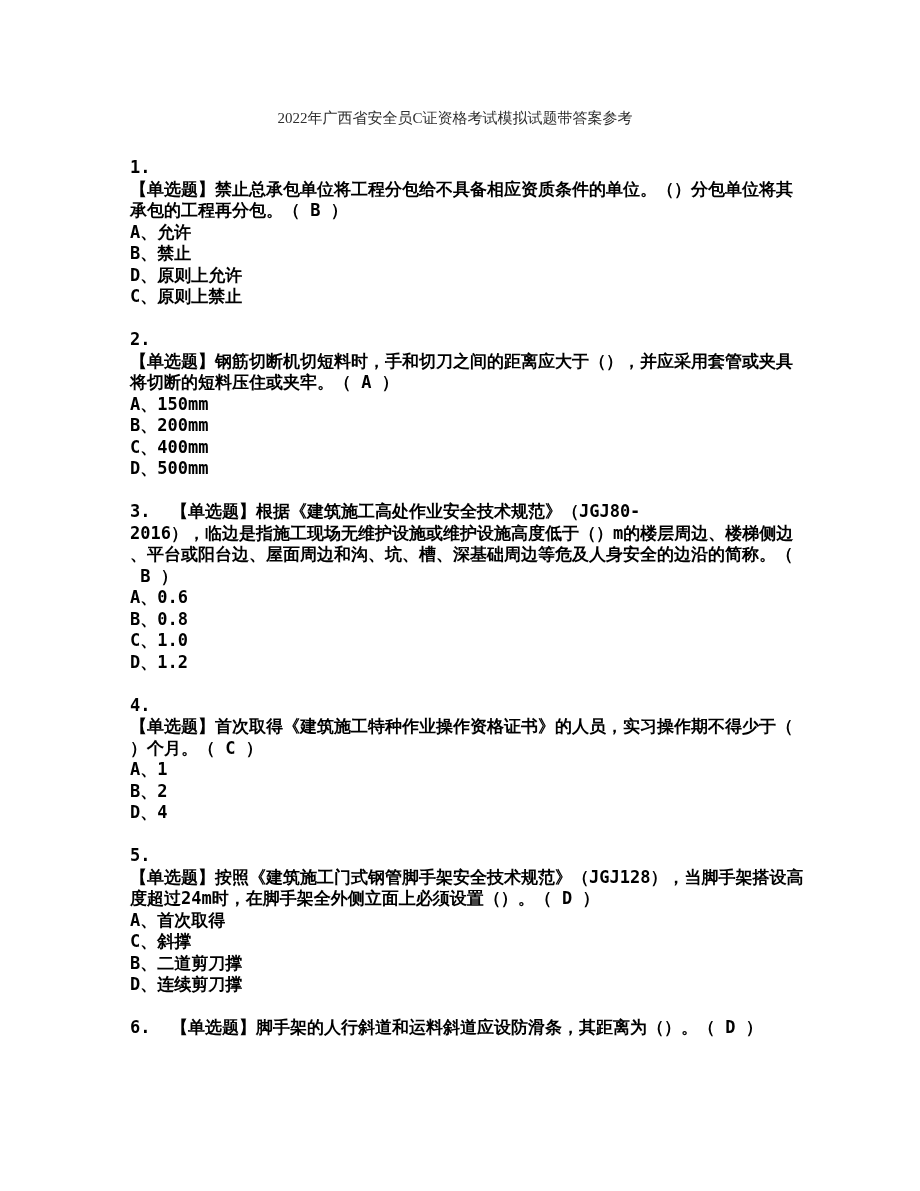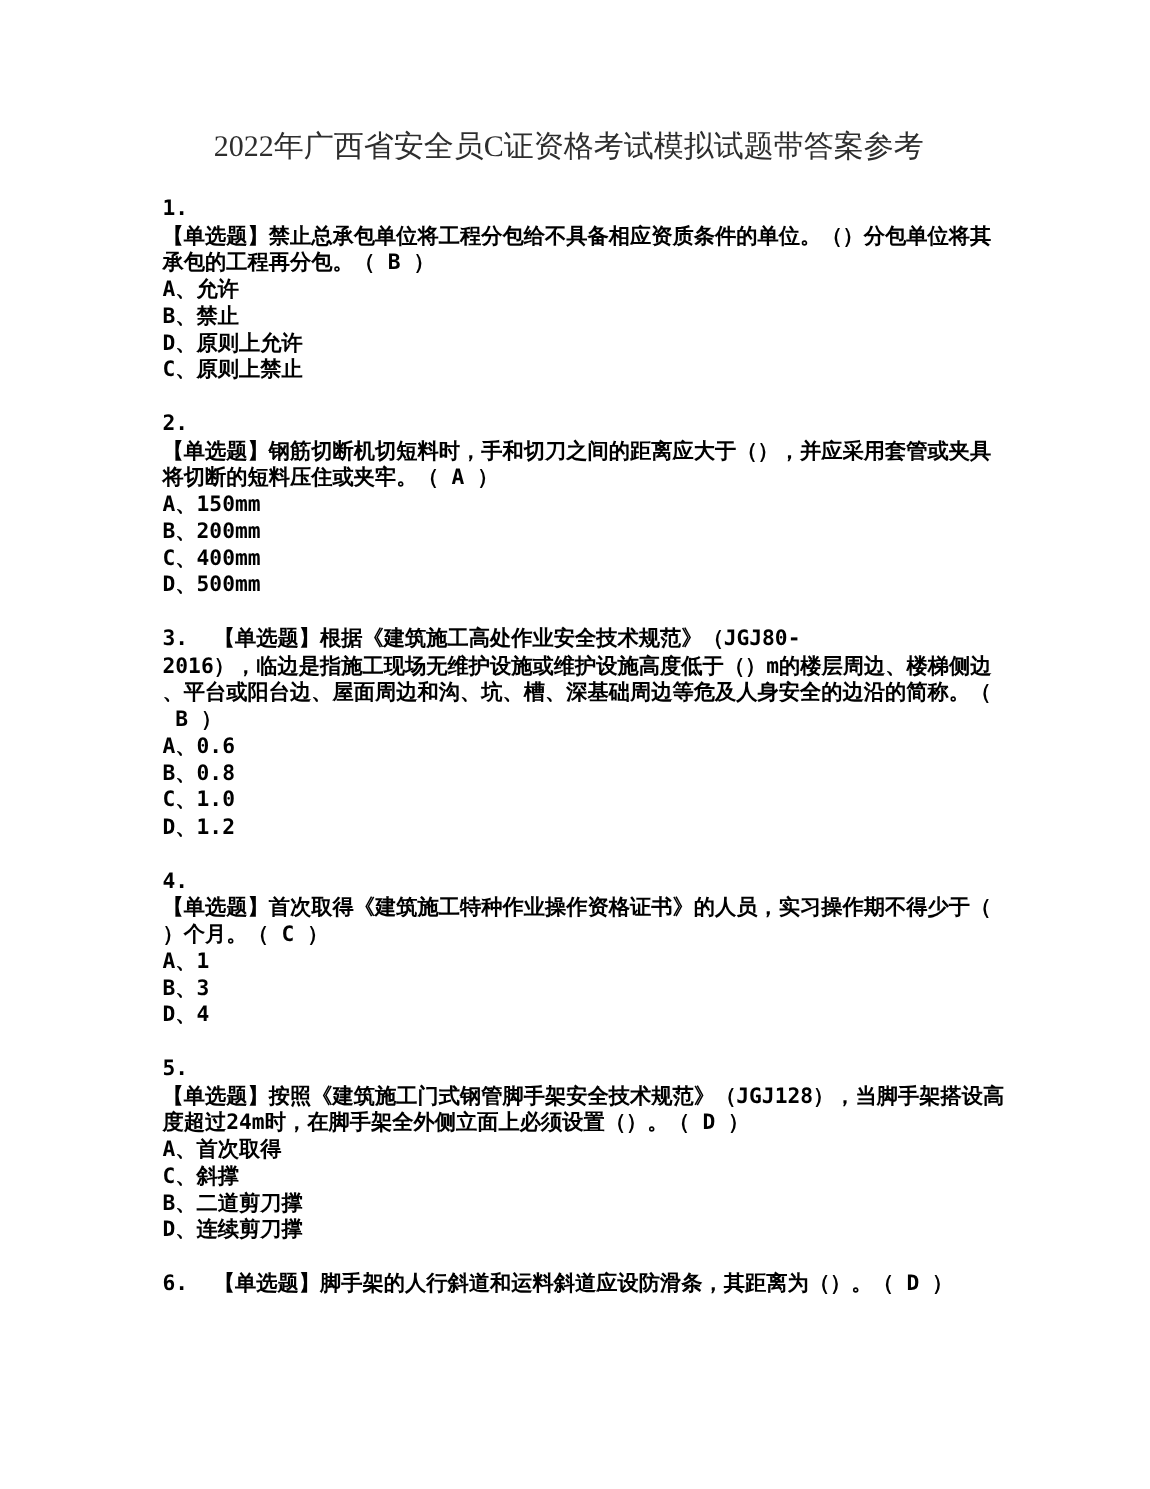--- a/index.html
+++ b/index.html
@@ -13,21 +13,21 @@
     height: 1191px;
     background: #ffffff;
     overflow: hidden;
   }
   .doc-title {
     margin: 0 140px 0 130px;
     padding-top: 106px;
     text-align: center;
     font-family: "Liberation Serif", serif;
     font-weight: 400;
-    font-size: 24px;
+    font-size: 15px;
     line-height: 24px;
     color: #2e2e2e;
   }
   .content {
     margin-left: 130px;
     margin-top: 27px;
     width: 716px;
     font-family: "DejaVu Sans Mono", "Liberation Sans", sans-serif;
     font-weight: 700;
     font-size: 17px;
@@ -73,21 +73,21 @@
         <div class="q-option">A、0.6</div>
         <div class="q-option">B、0.8</div>
         <div class="q-option">C、1.0</div>
         <div class="q-option">D、1.2</div>
       </div>
       <div class="question">
         <div class="q-stem">4.
 【单选题】首次取得《建筑施工特种作业操作资格证书》的人员，实习操作期不得少于（
 ）个月。（ C ）</div>
         <div class="q-option">A、1</div>
-        <div class="q-option">B、3</div>
+        <div class="q-option">B、2</div>
         <div class="q-option">D、4</div>
       </div>
       <div class="question">
         <div class="q-stem">5.
 【单选题】按照《建筑施工门式钢管脚手架安全技术规范》（JGJ128），当脚手架搭设高
 度超过24m时，在脚手架全外侧立面上必须设置（）。（ D ）</div>
         <div class="q-option">A、首次取得</div>
         <div class="q-option">C、斜撑</div>
         <div class="q-option">B、二道剪刀撑</div>
         <div class="q-option">D、连续剪刀撑</div>

